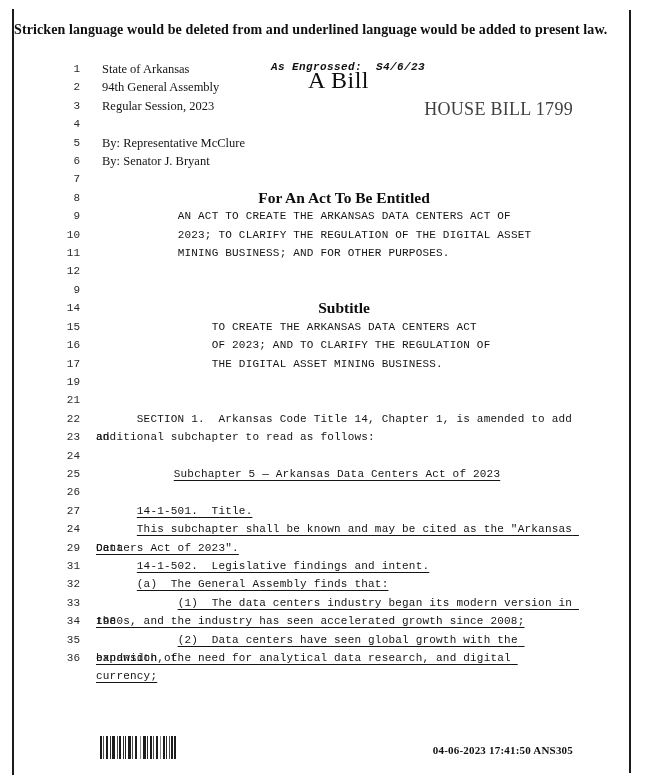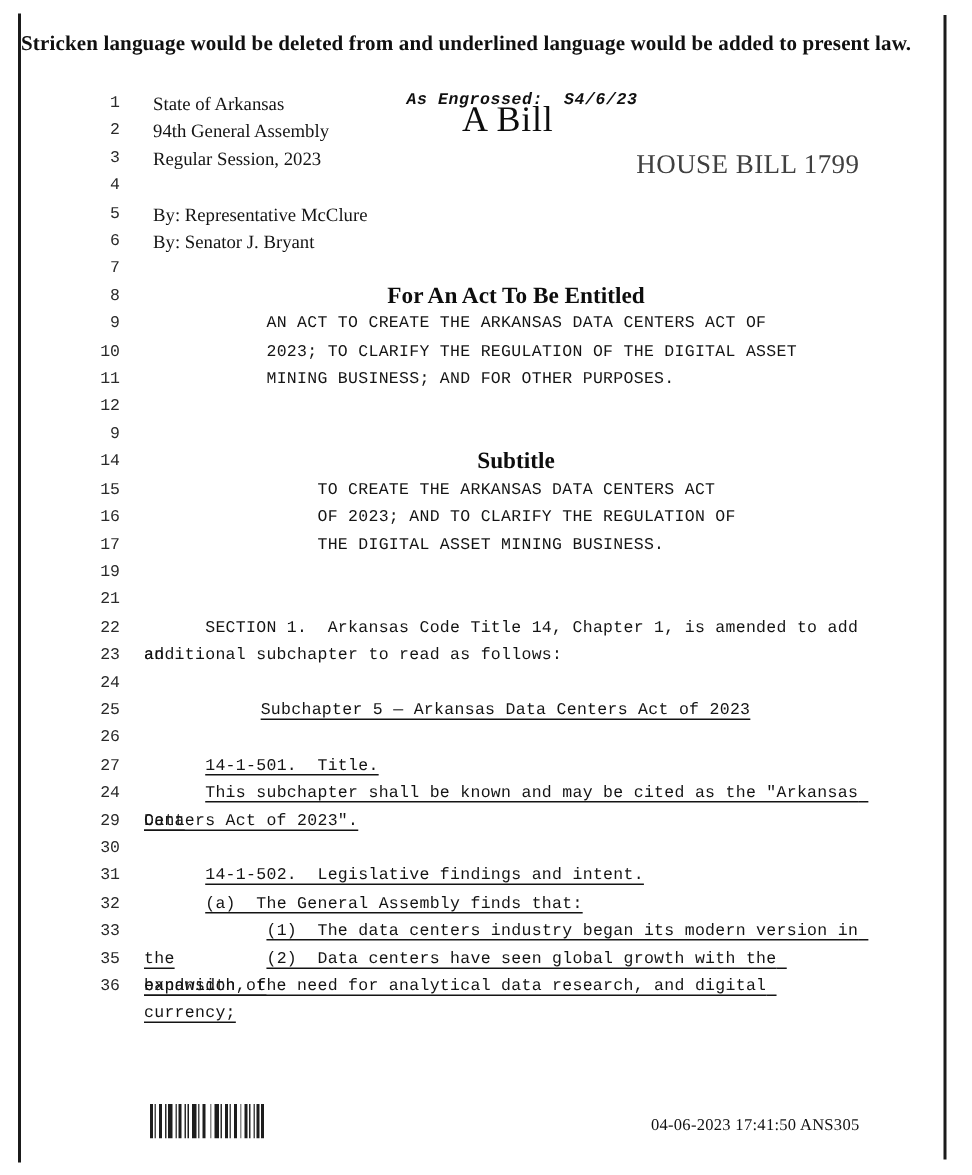--- a/index.html
+++ b/index.html
@@ -45,21 +45,21 @@
     letter-spacing:0.5px;line-height:24px;
   }
   .bill-number{
     position:absolute;top:100px;left:96px;width:477px;text-align:right;
     font-family:"Liberation Serif", serif;font-size:18px;color:#404040;
     letter-spacing:0.3px;line-height:18.42px;
   }
   .barcode{position:absolute;left:100px;top:736px;width:76px;height:23px;}
   .timestamp{
     position:absolute;top:744px;left:96px;width:477px;text-align:right;
-    font-family:"Liberation Serif", serif;font-weight:normal;font-size:11px;
+    font-family:"Liberation Serif", serif;font-weight:bold;font-size:11px;
     color:#101010;letter-spacing:0.2px;
   }
 </style>
 </head>
 <body>
 
 <div class="page">
   <div class="rule rule-left"></div>
   <div class="rule rule-right"></div>
 
@@ -172,34 +172,34 @@
       </div>
       <div class="row">
         <span class="lnum">24</span>
         <div class="lcontent mono">      <span class="u">This subchapter shall be known and may be cited as the "Arkansas Data</span></div>
       </div>
       <div class="row">
         <span class="lnum">29</span>
         <div class="lcontent mono"><span class="u">Centers Act of 2023".</span></div>
       </div>
       <div class="row">
-        <span class="lnum">30</span>
-        <div class="lcontent mono"></div>
-      </div>
-      <div class="row">
         <span class="lnum">31</span>
         <div class="lcontent mono">      <span class="u">14-1-502.  Legislative findings and intent.</span></div>
       </div>
       <div class="row">
         <span class="lnum">32</span>
         <div class="lcontent mono">      <span class="u">(a)  The General Assembly finds that:</span></div>
       </div>
       <div class="row">
         <span class="lnum">33</span>
         <div class="lcontent mono">            <span class="u">(1)  The data centers industry began its modern version in the</span></div>
+      </div>
+      <div class="row">
+        <span class="lnum">34</span>
+        <div class="lcontent mono"><span class="u">1980s, and the industry has seen accelerated growth since 2008;</span></div>
       </div>
       <div class="row">
         <span class="lnum">35</span>
         <div class="lcontent mono">            <span class="u">(2)  Data centers have seen global growth with the expansion of</span></div>
       </div>
       <div class="row">
         <span class="lnum">36</span>
         <div class="lcontent mono"><span class="u">bandwidth, the need for analytical data research, and digital currency;</span></div>
       </div>
     </div>

